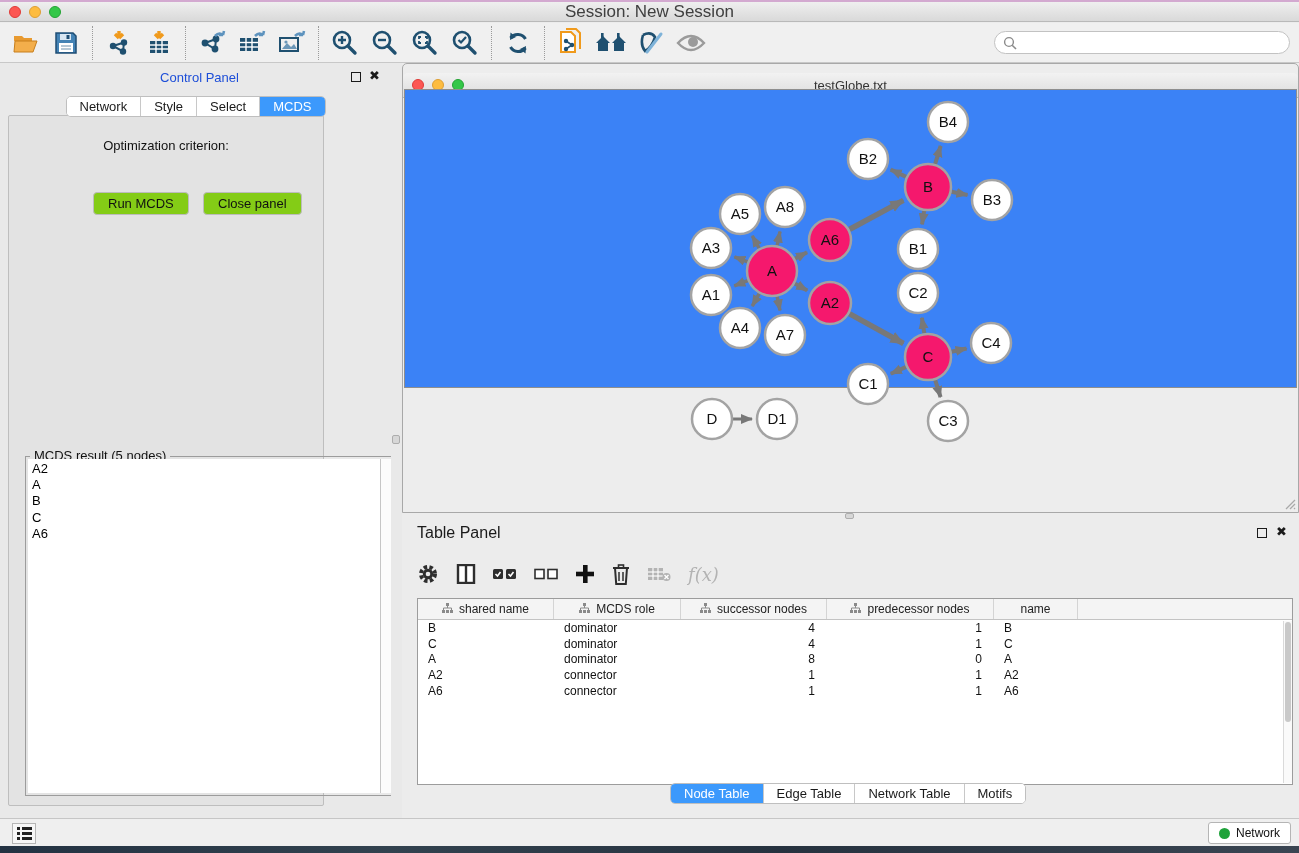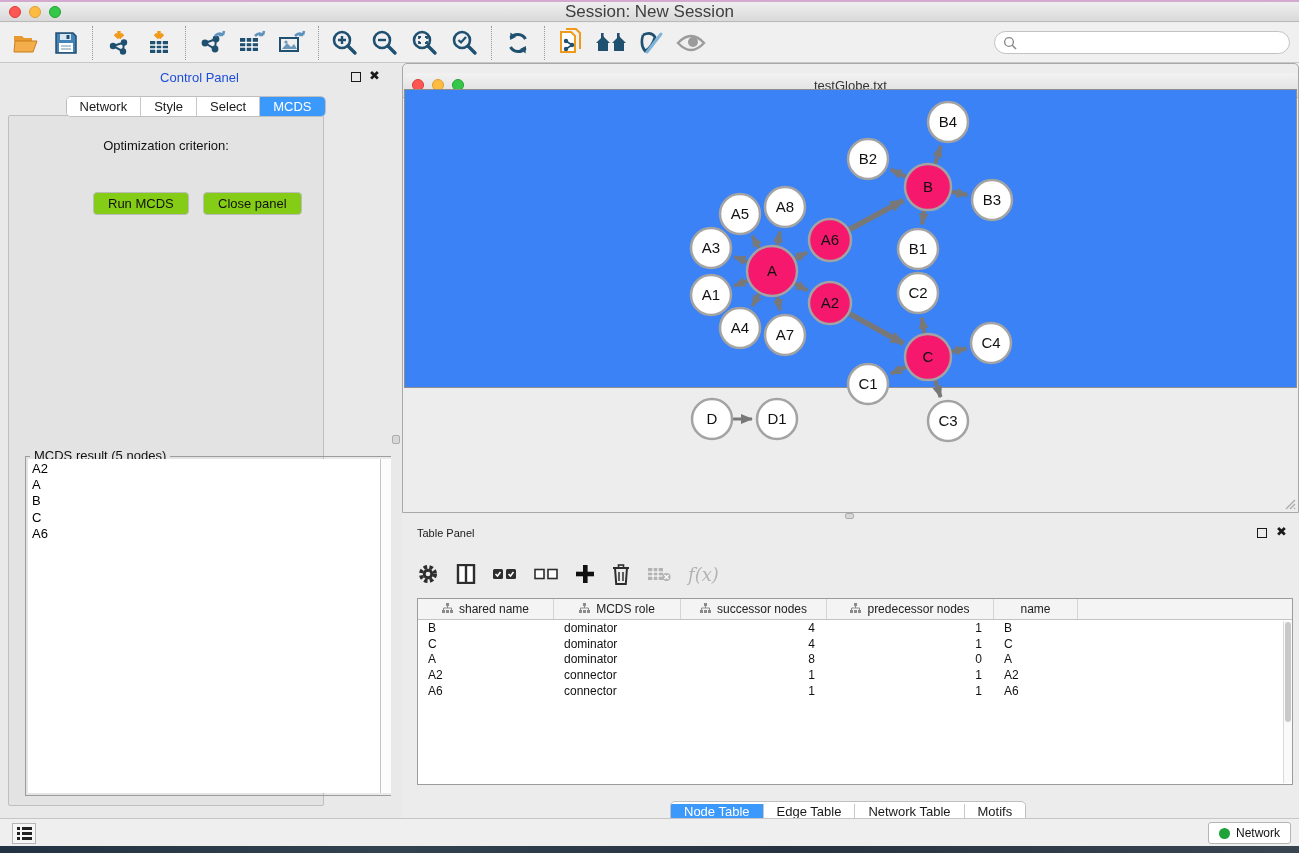--- a/index.html
+++ b/index.html
@@ -84,41 +84,41 @@
     background:linear-gradient(#F2F2F2,#DCDCDC); border-bottom:1px solid #B5B5B5;
     border-radius:5px 5px 0 0; display:flex; align-items:center; }
   .nw-title { position:absolute; left:0; width:100%; text-align:center; font-size:13px; color:#333; }
   .nw-canvas { position:absolute; left:1px; top:25px; width:893px; height:299px;
     background:#3b82f6; border:1px solid #8E8E8E; }
   .nw-resize { position:absolute; right:2px; bottom:2px; width:12px; height:12px; }
 
   
   .table-panel { left:402px; top:519px; width:897px; height:299px; background:#ECECEC; }
   .tp-header { position:absolute; left:0; top:0; width:100%; height:27px; display:flex;
-    align-items:center; font-size:11px; color:#1A1A1A; padding-left:15px; }
+    align-items:center; font-size:16px; color:#1A1A1A; padding-left:15px; }
   .tp-float { position:absolute; right:32px; top:9px; }
   .tp-close { position:absolute; right:12px; top:8px; }
   .tp-toolbar { position:absolute; left:15px; top:37px; height:36px; display:flex;
     align-items:center; gap:17px; }
   .tp-icon { display:flex; align-items:center; justify-content:center; }
   .fx-label { font-family:"DejaVu Serif","Liberation Serif",serif; font-style:italic;
     font-size:18px; color:#B3B3B3; }
 
   .data-table { position:absolute; left:15px; top:79px; width:876px; height:187px;
     background:#FFFFFF; border:1px solid #9C9C9C; }
   .dt-headrow { display:flex; height:21px; background:#F4F4F4; border-bottom:1px solid #C3C3C3; }
   .dt-hcell { display:flex; align-items:center; justify-content:center; gap:6px;
     font-size:12px; color:#222; border-right:1px solid #D4D4D4; }
   .dt-row { display:flex; height:15.7px; align-items:center; }
   .dt-cell { font-size:12px; color:#111; white-space:nowrap; overflow:hidden; }
   .dt-scroll { position:absolute; top:22px; right:0; width:9px; bottom:1px;
     background:#FAFAFA; border-left:1px solid #DADADA; }
   .dt-thumb { position:absolute; top:1px; left:1px; width:6px; height:100px;
     background:#C9C9C9; border-radius:3px; }
-  .tp-tabs { position:absolute; left:268px; top:282px;align-items:center; }
+  .tp-tabs { position:absolute; left:268px; top:264px; }
 
   
   .statusbar { left:0; top:818px; width:1299px; height:28px; background:#EFEFEF;
     border-top:1px solid #C6C6C6; }
   .list-btn { position:absolute; left:12px; top:4px; width:24px; height:21px; background:#F6F6F6;
     border:1px solid #B5B5B5; display:flex; align-items:center; justify-content:center; }
   .memory-btn { position:absolute; right:8px; top:3px; height:22px; background:#FFFFFF;
     border:1px solid #B5B5B5; border-radius:3px; display:flex; align-items:center;
     padding:0 10px; gap:6px; font-size:12px; color:#111; }
   .mem-dot { width:11px; height:11px; border-radius:50%; background:#1EA23A; }

